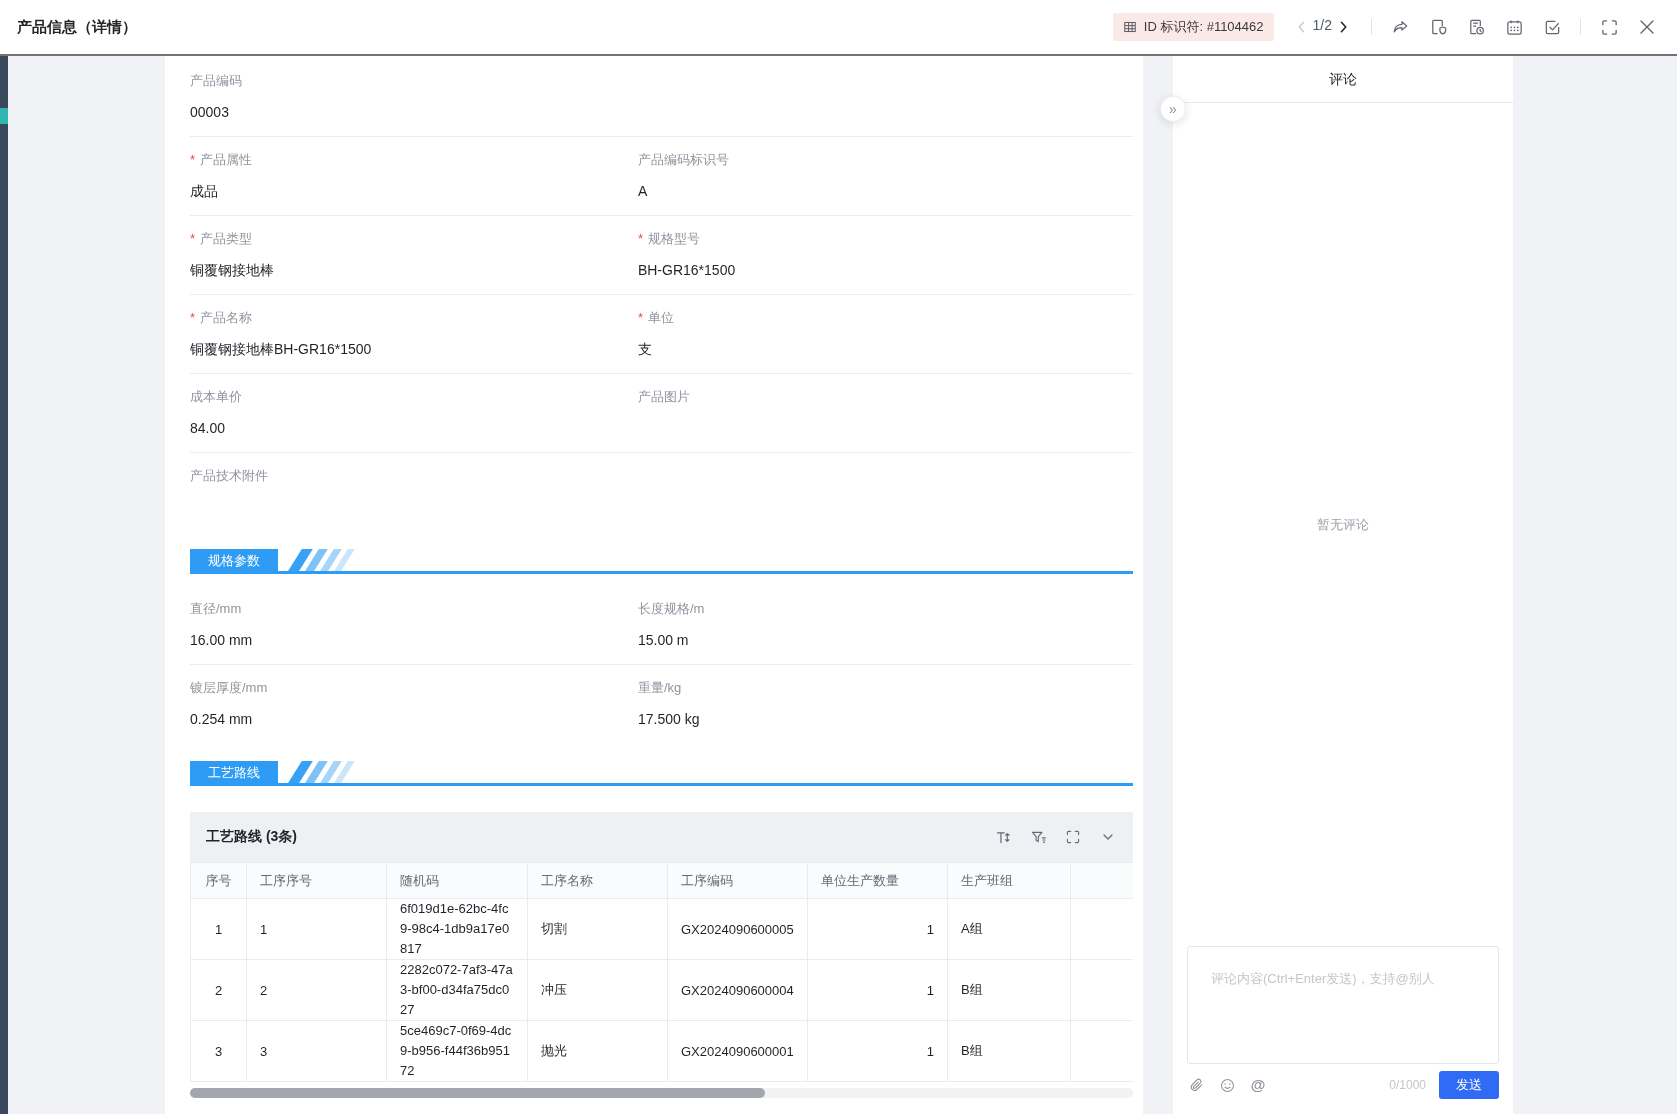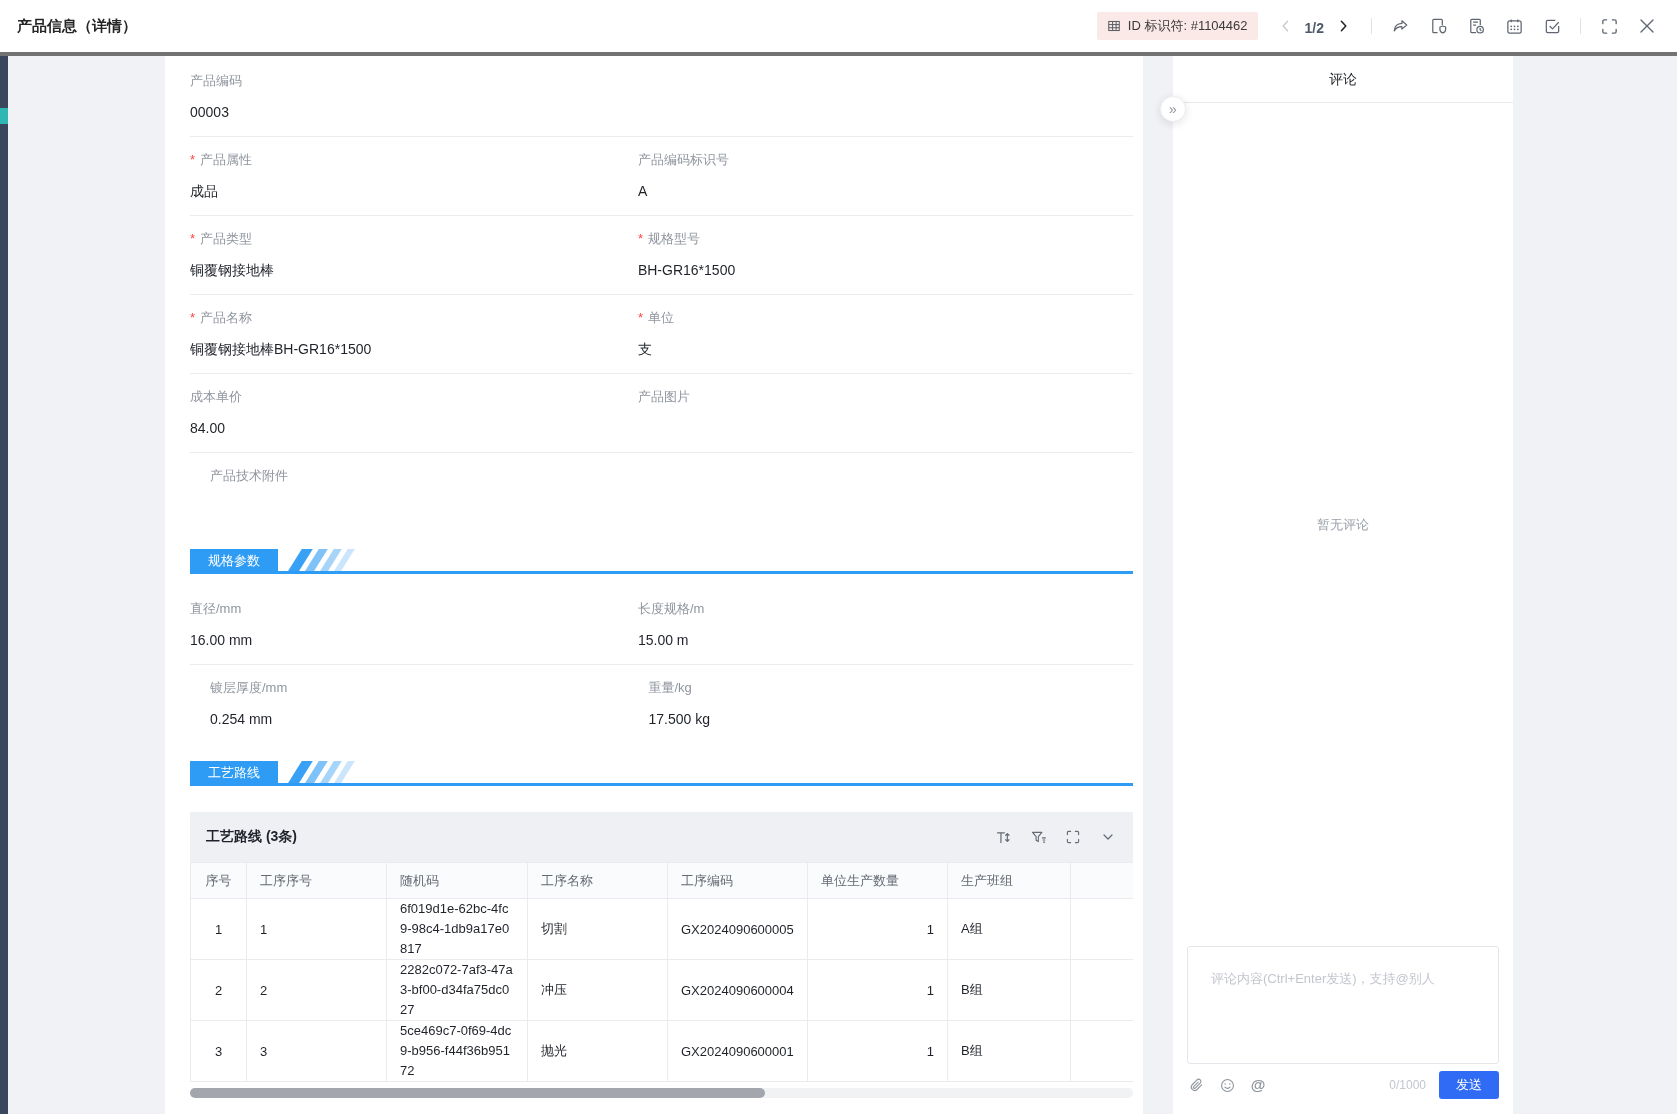--- a/index.html
+++ b/index.html
@@ -5,47 +5,47 @@
   * { box-sizing: border-box; }
   html,body { margin:0; padding:0; }
   body {
     width:1677px; height:1114px; overflow:hidden;
     background:#f1f2f6;
     font-family:"Liberation Sans","DejaVu Sans",sans-serif;
     color:#1f2329;
   }
   
   .header {
-    height:56px; background:#fff; border-bottom:4px solid #737373;
+    height:56px; background:#fff; border-bottom:2px solid #737373;
     display:flex; align-items:center; padding:0 20px 0 17px;
   }
   .header-title { font-size:15px; font-weight:600; color:#262626; }
   .header-right { margin-left:auto; display:flex; align-items:center; gap:18px; }
   .id-badge {
     display:flex; align-items:center; gap:6px; background:#fbe9e7;
     padding:5px 10px; border-radius:2px; font-size:13px; color:#3a3a3a; white-space:nowrap;
   }
-  .pager { display:flex; align-items:flex-end; gap:9px;font-weight:bold; }
+  .pager { display:flex; align-items:flex-start; gap:1px; }
   .pager-text { font-size:14px; color:#4e5969; }
   .hicon { width:20px; height:20px; display:flex; align-items:center; justify-content:center; color:#5f6671; cursor:pointer; }
   .hicon svg { display:block; }
   .vdiv { width:1px; height:16px; background:#e0e2e7; }
   
   .page-body { display:flex; height:1058px; }
   .sliver { width:8px; background:#3a465c; position:relative; flex:none; }
   .sliver-accent { position:absolute; top:52px; left:0; width:8px; height:16px; background:#2fb8b3; }
   .gutter-left { width:157px; flex:none; }
   .main { width:978px; flex:none; background:#fff; padding:16px 10px 0 25px; overflow:hidden; }
   .gap { width:30px; flex:none; }
   .comments { width:340px; flex:none; background:#fff; position:relative; display:flex; flex-direction:column; }
   .gutter-right { flex:1; }
   
   .frow { display:grid; grid-template-columns:47.5% 52.5%; padding:14px 0; border-bottom:1px solid #ececec; }
   .frow.first { padding-top:0; }
-  .frow.no-line { border-bottom:none; padding-bottom:8px;margin-left:20px; }
+  .frow.no-line { border-bottom:none; padding-bottom:8px; }
   .flabel { font-size:13px; color:#8f959e; line-height:18px; margin-bottom:12px; }
   .flabel.required::before { content:"*"; color:#f54a45; margin-right:5px; }
   .fvalue { font-size:14px; color:#1f2329; line-height:20px; min-height:20px; }
   
   .ribbon { position:relative; height:25px; margin-top:24px; }
   .ribbon-line { position:absolute; left:0; right:0; bottom:0; height:3px; background:#2e9cf4; }
   .ribbon-tab {
     position:absolute; left:0; top:0; height:25px; background:#2e9cf4; color:#fff;
     font-size:13px; font-weight:normal; line-height:23px; padding:0 18px; z-index:1;
   }

